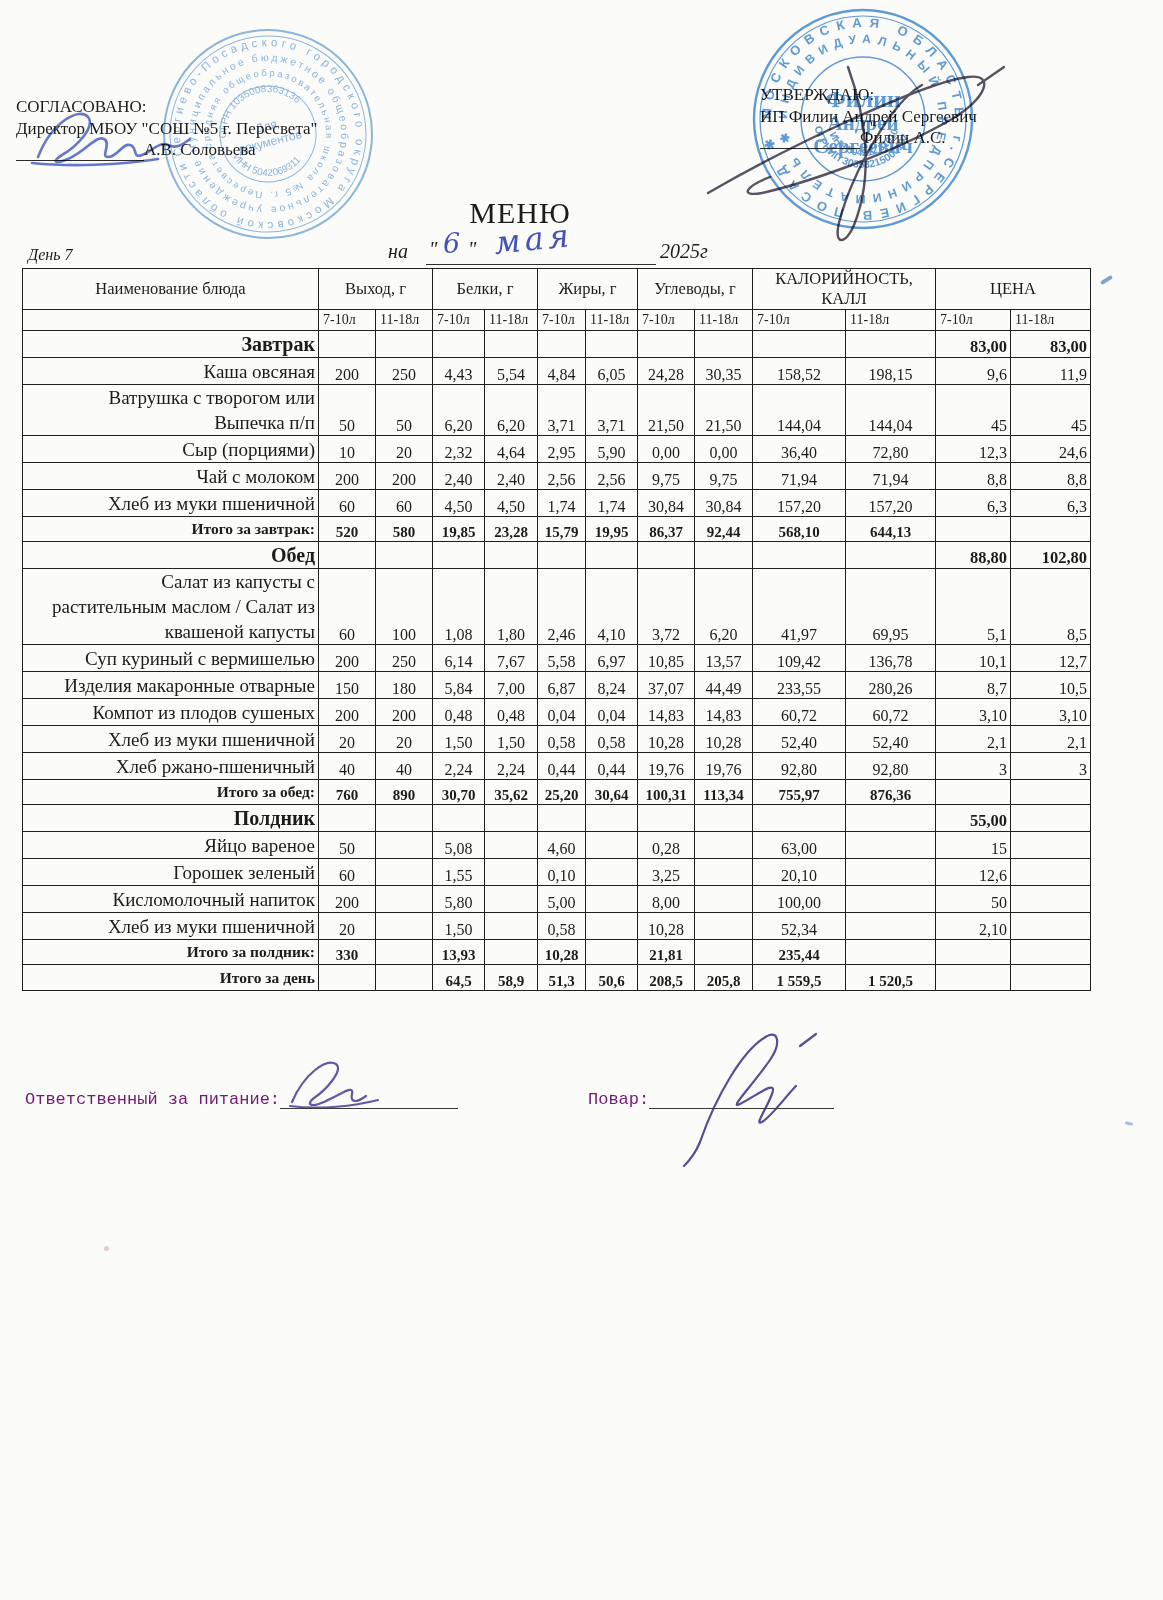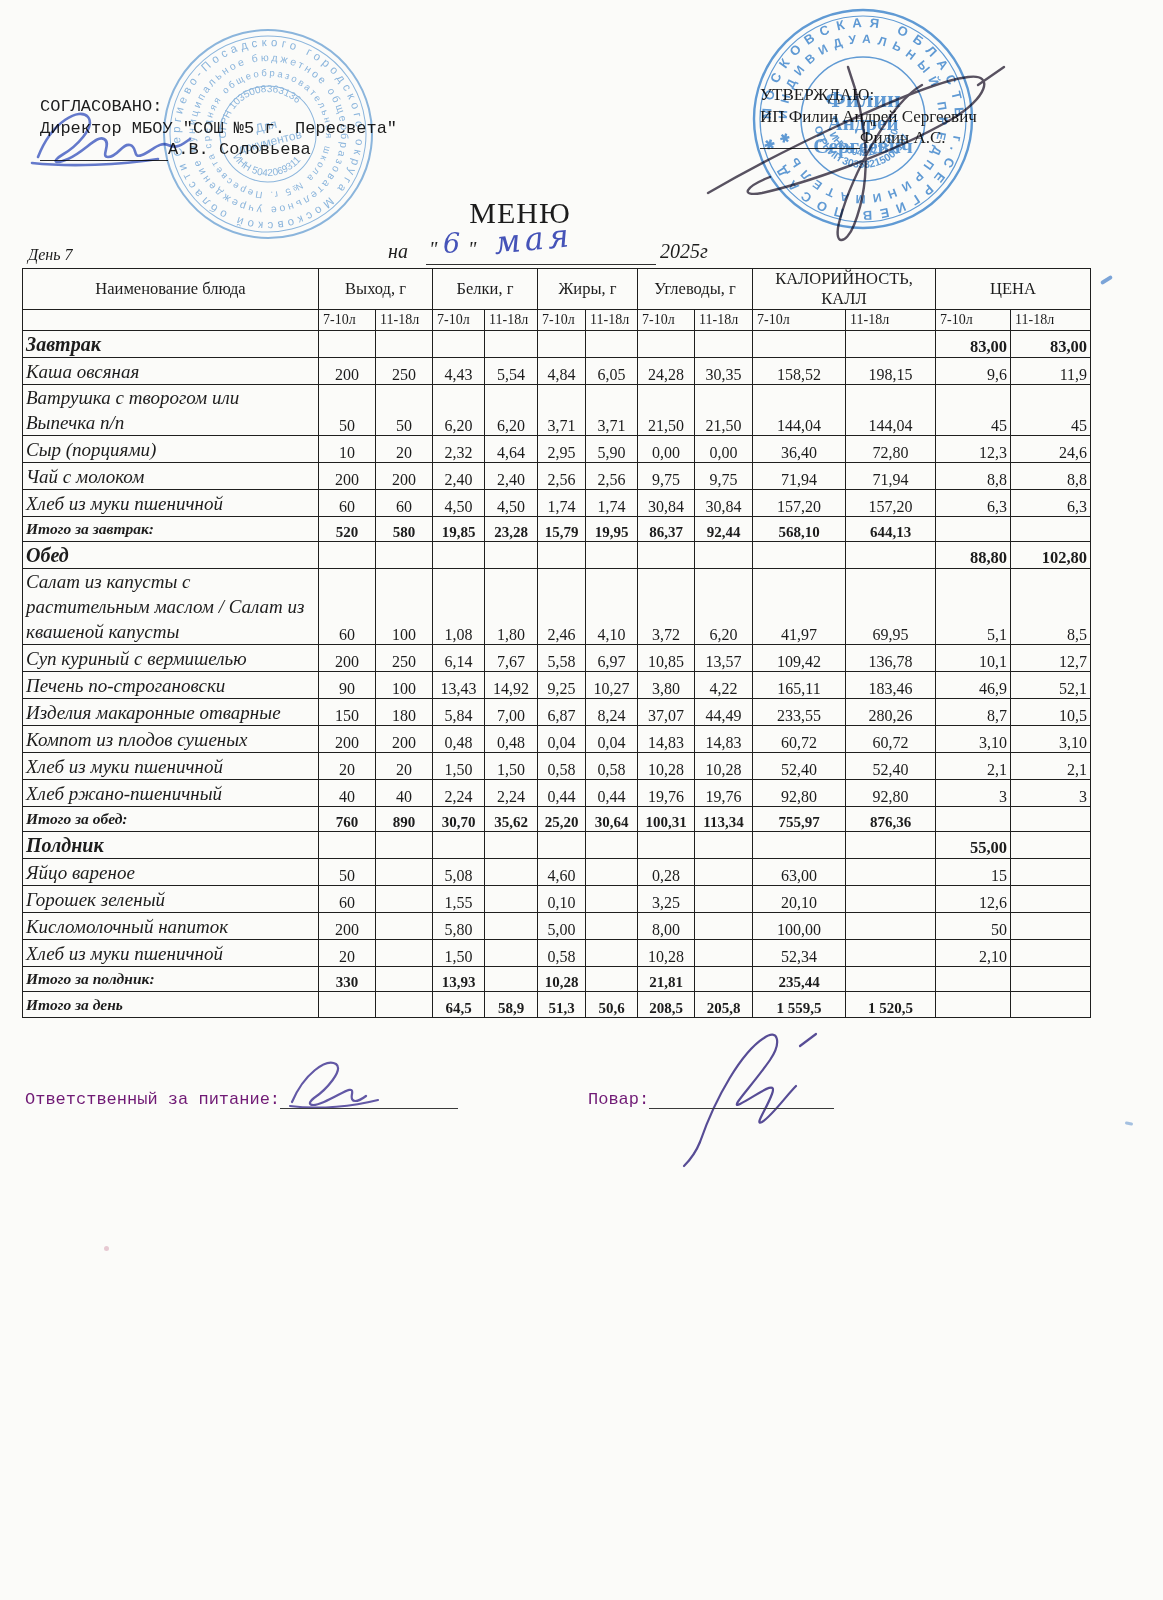--- a/index.html
+++ b/index.html
@@ -1,21 +1,21 @@
 <!DOCTYPE html>
 <html><head>
 <meta charset="utf-8">
 <style>
   html,body{margin:0;padding:0;background:#e8e8e8;}
   #page{position:relative;width:1163px;height:1600px;background:#fbfbf9;margin:0 auto;
         font-family:"Liberation Serif",serif;color:#1c1c1c;overflow:hidden;}
 
   
   .approval{position:absolute;font-size:17px;line-height:21.5px;}
-  #approval-left{left:40px;top:96px;font-family:Liberation Mono, monospace;}
+  #approval-left{left:16px;top:96px;}
   #approval-right{left:760px;top:84px;}
   .sig-line{display:inline-block;border-bottom:1.6px solid #2a2a2a;height:16px;vertical-align:bottom;}
   #approval-left .sig-line{width:128px;}
   #approval-right .sig-line{width:100px;}
 
   
   #menu-title{position:absolute;left:0;top:196px;width:1040px;text-align:center;
               font-size:30px;letter-spacing:1px;}
   .abs{position:absolute;font-style:italic;}
   #day-label{left:28px;top:246px;font-size:16px;}
@@ -27,22 +27,22 @@
   .hw{font-family:"DejaVu Serif",serif;font-style:italic;color:#4553b8;}
   #date-day{left:443px;top:228px;font-size:27px;}
   #date-month{left:494px;top:220px;font-size:32px;letter-spacing:4px;transform:rotate(-6deg);}
 
   
   #menu-table{position:absolute;left:22px;top:268px;width:1068px;border-collapse:collapse;
               table-layout:fixed;}
   #menu-table th,#menu-table td{border:1.5px solid #1f1f1f;padding:0 3px;overflow:hidden;}
   #menu-table thead .h-group{font-weight:normal;font-size:16.5px;text-align:center;height:36px;}
   #menu-table thead .h-sub{font-weight:normal;font-size:14px;text-align:left;height:20px;padding-left:4px;}
-  .c-name{font-size:19px;text-align:left;padding-left:5px;vertical-align:middle;
-          white-space:pre-line;line-height:25px;font-style:italic;}
+  .c-name{font-size:19px;text-align:right;padding-left:5px;vertical-align:middle;
+          white-space:pre-line;line-height:25px;}
   .c-num{font-size:16px;text-align:center;vertical-align:bottom;padding-bottom:3px;}
   .c-price{text-align:right;padding-right:5px;}
   .row-item{height:27px;margin-top:40px;}
   .row-section{height:27px;}
   .row-section .c-name{font-size:20px;font-weight:bold;}
   .row-section .c-price{font-weight:bold;font-size:16.5px;}
   .row-total{height:25px;}
   .row-total td,.row-grand td{font-weight:bold;font-size:15px;}
   .row-total .c-name,.row-grand .c-name{font-size:15.5px;line-height:normal;}
   .row-grand{height:26px;}
@@ -360,35 +360,20 @@
           <td class="c-num">5,58</td>
           <td class="c-num">6,97</td>
           <td class="c-num">10,85</td>
           <td class="c-num">13,57</td>
           <td class="c-num">109,42</td>
           <td class="c-num">136,78</td>
           <td class="c-num c-price">10,1</td>
           <td class="c-num c-price">12,7</td>
         </tr>
         <tr class="row-item">
-          <td class="c-name">Печень по-строгановски</td>
-          <td class="c-num">90</td>
-          <td class="c-num">100</td>
-          <td class="c-num">13,43</td>
-          <td class="c-num">14,92</td>
-          <td class="c-num">9,25</td>
-          <td class="c-num">10,27</td>
-          <td class="c-num">3,80</td>
-          <td class="c-num">4,22</td>
-          <td class="c-num">165,11</td>
-          <td class="c-num">183,46</td>
-          <td class="c-num c-price">46,9</td>
-          <td class="c-num c-price">52,1</td>
-        </tr>
-        <tr class="row-item">
           <td class="c-name">Изделия макаронные отварные</td>
           <td class="c-num">150</td>
           <td class="c-num">180</td>
           <td class="c-num">5,84</td>
           <td class="c-num">7,00</td>
           <td class="c-num">6,87</td>
           <td class="c-num">8,24</td>
           <td class="c-num">37,07</td>
           <td class="c-num">44,49</td>
           <td class="c-num">233,55</td>

